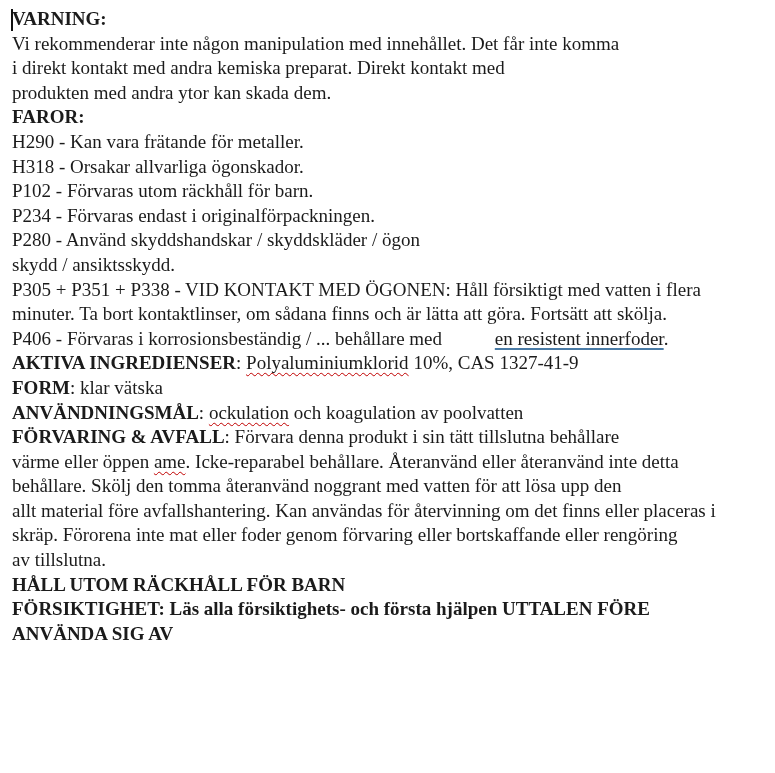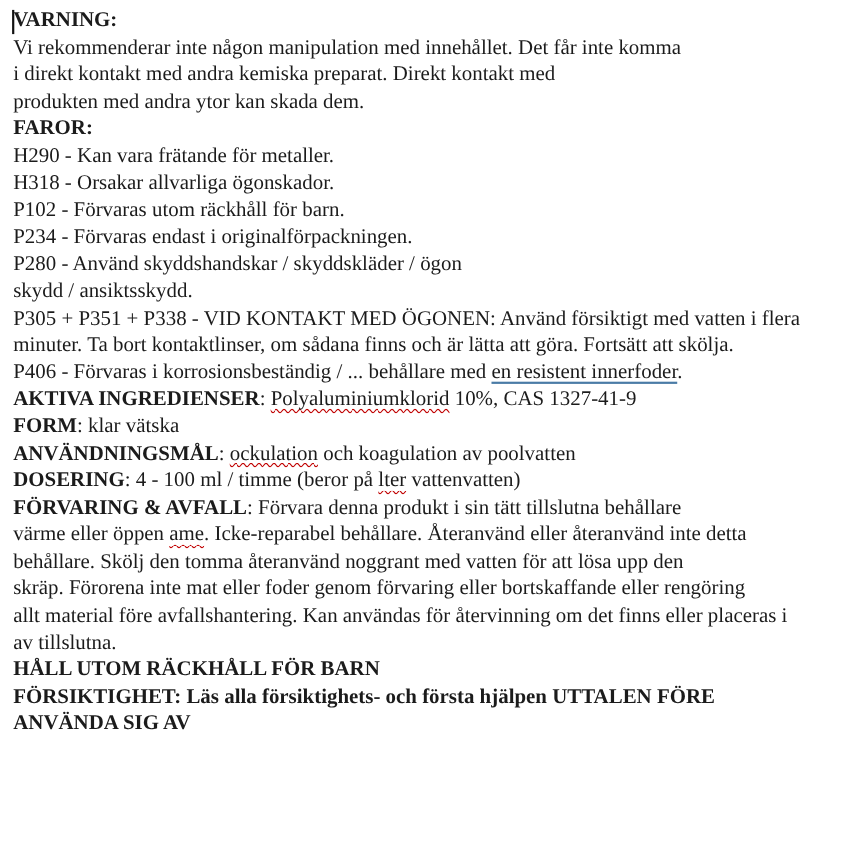--- a/index.html
+++ b/index.html
@@ -38,20 +38,21 @@
     text-underline-offset: 3px;
     text-decoration-skip-ink: none;
   }
   .gu {
     text-decoration-line: underline;
     text-decoration-style: solid;
     text-decoration-color: var(--grammar, #4a7ba6);
     text-decoration-thickness: 1.5px;
     text-underline-offset: 3px;
     text-decoration-skip-ink: none;
+    margin-left: 48px;
   }
   .caret {
     position: absolute;
     left: 11px;
     top: 9px;
     width: 1.5px;
     height: 22px;
     background: #111111;
   }
 </style>
@@ -65,30 +66,29 @@
       <div class="line"><span>Vi rekommenderar inte någon manipulation med innehållet. Det får inte komma</span></div>
       <div class="line"><span>i direkt kontakt med andra kemiska preparat. Direkt kontakt med</span></div>
       <div class="line"><span>produkten med andra ytor kan skada dem.</span></div>
       <div class="line"><span class="b">FAROR:</span></div>
       <div class="line"><span>H290 - Kan vara frätande för metaller.</span></div>
       <div class="line"><span>H318 - Orsakar allvarliga ögonskador.</span></div>
       <div class="line"><span>P102 - Förvaras utom räckhåll för barn.</span></div>
       <div class="line"><span>P234 - Förvaras endast i originalförpackningen.</span></div>
       <div class="line"><span>P280 - Använd skyddshandskar / skyddskläder / ögon</span></div>
       <div class="line"><span>skydd / ansiktsskydd.</span></div>
-      <div class="line"><span>P305 + P351 + P338 - VID KONTAKT MED ÖGONEN: Använd försiktigt med vatten i flera</span></div>
+      <div class="line"><span>P305 + P351 + P338 - VID KONTAKT MED ÖGONEN: Håll försiktigt med vatten i flera</span></div>
       <div class="line"><span>minuter. Ta bort kontaktlinser, om sådana finns och är lätta att göra. Fortsätt att skölja.</span></div>
       <div class="line"><span>P406 - Förvaras i korrosionsbeständig / ... behållare med </span><span class="gu">en resistent innerfoder</span><span>.</span></div>
       <div class="line"><span class="b">AKTIVA INGREDIENSER</span><span>: </span><span class="sq">Polyaluminiumklorid</span><span> 10%, CAS 1327-41-9</span></div>
       <div class="line"><span class="b">FORM</span><span>: klar vätska</span></div>
       <div class="line"><span class="b">ANVÄNDNINGSMÅL</span><span>: </span><span class="sq">ockulation</span><span> och koagulation av poolvatten</span></div>
-      <div class="line"><span class="b">DOSERING</span><span>: 4 - 100 ml / timme (beror på </span><span class="sq">lter</span><span> vattenvatten)</span></div>
       <div class="line"><span class="b">FÖRVARING &amp; AVFALL</span><span>: Förvara denna produkt i sin tätt tillslutna behållare</span></div>
       <div class="line"><span>värme eller öppen </span><span class="sq">ame</span><span>. Icke-reparabel behållare. Återanvänd eller återanvänd inte detta</span></div>
       <div class="line"><span>behållare. Skölj den tomma återanvänd noggrant med vatten för att lösa upp den</span></div>
+      <div class="line"><span>allt material före avfallshantering. Kan användas för återvinning om det finns eller placeras i</span></div>
       <div class="line"><span>skräp. Förorena inte mat eller foder genom förvaring eller bortskaffande eller rengöring</span></div>
-      <div class="line"><span>allt material före avfallshantering. Kan användas för återvinning om det finns eller placeras i</span></div>
       <div class="line"><span>av tillslutna.</span></div>
       <div class="line"><span class="b">HÅLL UTOM RÄCKHÅLL FÖR BARN</span></div>
       <div class="line"><span class="b">FÖRSIKTIGHET: Läs alla försiktighets- och första hjälpen UTTALEN FÖRE</span></div>
       <div class="line"><span class="b">ANVÄNDA SIG AV</span></div>
     </div>
 </div>
 
 </body></html>

